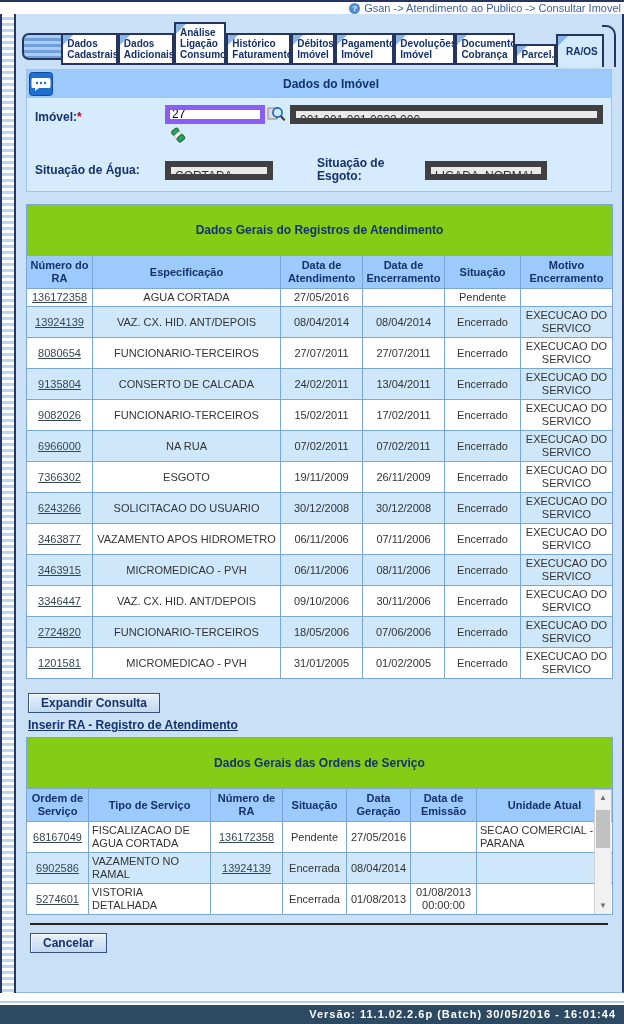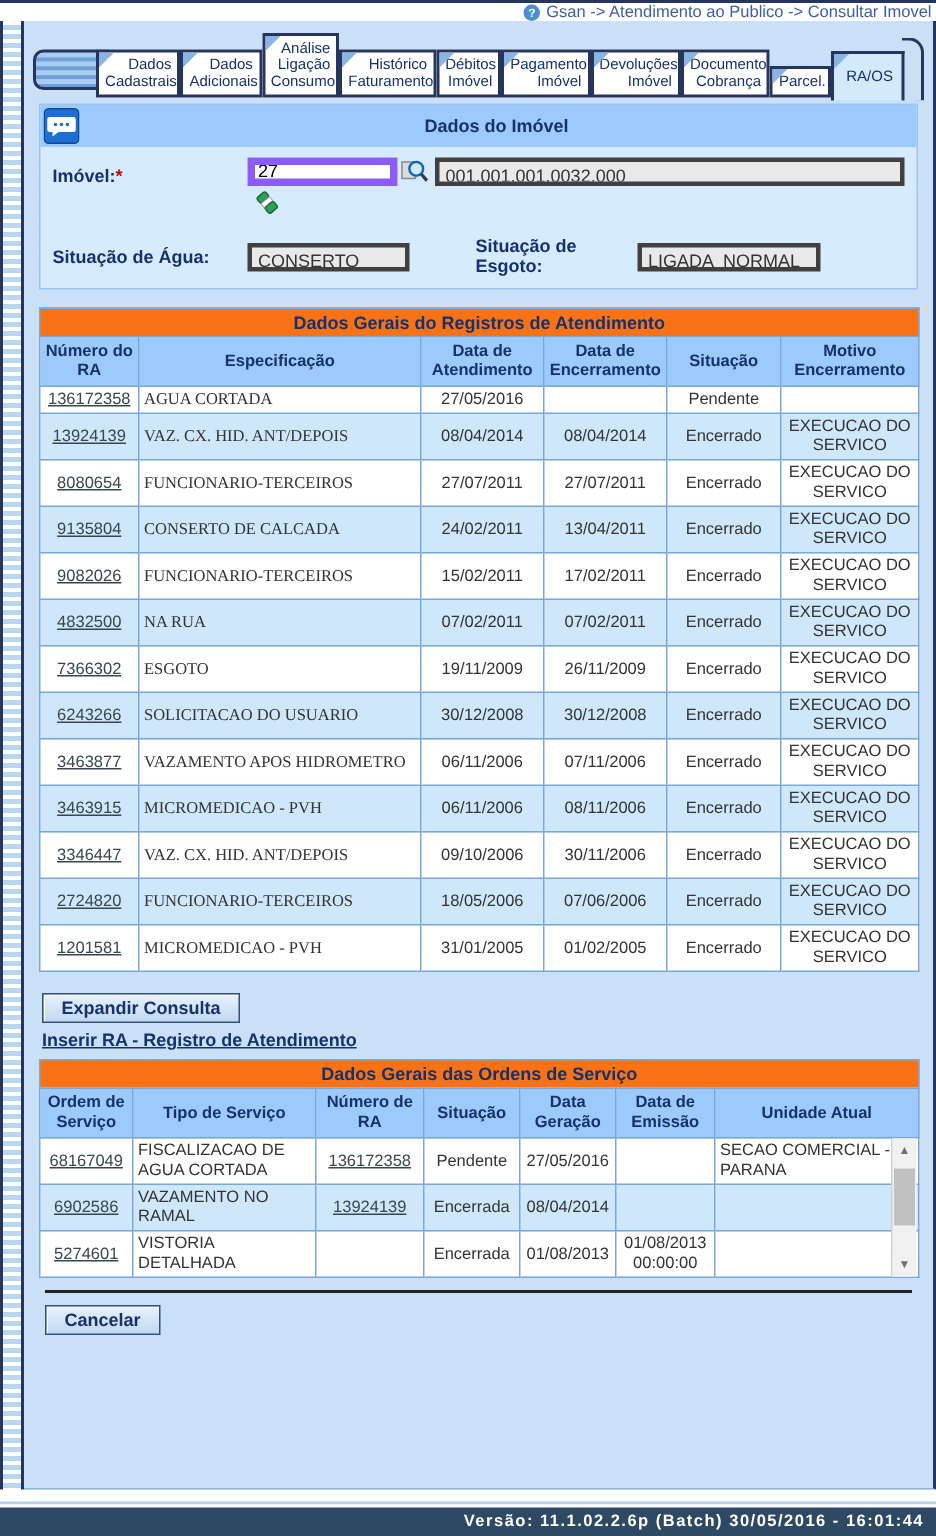--- a/index.html
+++ b/index.html
@@ -19,63 +19,63 @@
     background:repeating-linear-gradient(to bottom,#ffffff 0 3px,#bcd6f0 3px 6px); }
   .content { flex:1; background:#c9e0f6; border-right:2px solid #25355e; border-bottom:1px solid #8fb4da;
     padding:0 4px 6px 4px; overflow:hidden; }
 
   
   .tab-row { display:flex; align-items:flex-end; padding:8px 2px 0 2px; min-height:50px; }
   .tab-stub { width:58px; height:27px; margin-right:-12px; margin-bottom:5px; z-index:0;
     border:2px solid #25355e; border-radius:7px 4px 4px 7px;
     background:repeating-linear-gradient(to bottom,#a9cdf2 0 3px,#6f9fd6 3px 6px); }
   .tab { position:relative; z-index:1; background:#fff; border:2px solid #25355e;
-    color:#15316e; font-weight:normal; font-size:10px; line-height:11px; text-align:right;
+    color:#15316e; font-weight:bold; font-size:10px; line-height:11px; text-align:left;
     white-space:pre-line; padding:3px 4px; cursor:pointer; overflow:hidden; }
   .tab::before { content:''; position:absolute; top:0; left:0;
     border-top:10px solid #8ab4e4; border-right:10px solid transparent; }
   .tab.active { background:#d3e9fc; padding:10px 8px; margin-bottom:-2px; border-bottom:none; }
   .tab-endcap { width:16px; height:42px; margin-left:-2px; border-top:2px solid #25355e;
     border-right:2px solid #25355e; border-radius:0 10px 0 0; background:#c9e0f6; margin-bottom:-2px; }
 
   
   .panel { margin:4px 6px 0 6px; background:#d6ebfd; border:1px solid #9dc4ea; }
   .panel-header { background:#9ccafc; display:flex; align-items:center; height:28px; padding:2px; }
   .chat-icon { width:24px; height:24px; flex:0 0 auto; }
   .panel-title { flex:1; text-align:center; font-weight:bold; font-size:12px; color:#15316e; }
   .form-area { padding:6px 8px 8px 8px; }
   .form-row { display:flex; align-items:center; }
   .lbl { font-weight:bold; font-size:12px; color:#15316e; }
   .req { color:#cc0000; font-weight:bold; }
   .imovel-label { width:130px; padding-top:6px; }
   .text-input { width:100px; height:19px; border:5px solid #8b5cf6; background:#fff;
     font-size:12px; padding:1px 2px; font-family:"Liberation Sans",sans-serif; }
   .mini-icon { width:19px; height:19px; margin:0 2px; cursor:pointer; flex:0 0 auto; }
-  .ro-box { background:#e9e9e9; border:3px solid #404040; font-size:12px; color:#333;
+  .ro-box { background:#e9e9e9; border:6px solid #404040; font-size:12px; color:#333;
     padding:2px 4px; height:19px; white-space:pre; overflow:hidden; }
   .code-box { flex:1; margin-left:2px; }
   .eraser-row { margin:2px 0 8px 132px; }
   .sit-row { margin-top:6px; }
   .agua-label { width:130px; }
   .agua-box { width:108px; }
   .esgoto-label { width:92px; margin-left:44px; line-height:13px; }
   .esgoto-box { width:122px; margin-left:16px; }
 
   
   .tbl-wrap { margin:12px 6px 0 6px; }
   table { border-collapse:collapse; width:100%; table-layout:fixed; background:#fff; }
   table, td, th { border:1px solid #7ba7d7; }
-  caption.tbl-title { background:#f97316; border:1px solid #7ba7d7; border-bottom:none;
-    font-weight:bold; font-size:12px; color:#15316e; padding:2px; caption-side:top; }
+  caption.tbl-title { background:#84cc16; border:1px solid #7ba7d7; border-bottom:none;
+    font-weight:bold; font-size:12px; color:#15316e; padding:18px; caption-side:top; }
   th { background:#9ccafc; font-weight:bold; font-size:11px; color:#15316e;
     padding:3px 2px; line-height:13px; }
   td { font-size:11px; color:#333; padding:2px 3px; line-height:13px; text-align:center;
     word-wrap:break-word; }
   tbody tr:nth-child(even) td { background:#cfe7fb; }
-  .ra-table td:nth-child(2) { text-align:left;font-family:Liberation Serif, serif; }
+  .ra-table td:nth-child(2) { text-align:center; }
   .os-table td:nth-child(2), .os-table td:nth-child(7) { text-align:left; }
   a.cell-link { color:#37474f; }
 
   
   .btn { display:inline-block; background:linear-gradient(#e8f1fb,#c1d8f0);
     border:1px solid #35507c; box-shadow:inset 1px 1px 0 #fff; color:#15316e;
     font-weight:bold; font-size:12px; padding:2px 12px; cursor:pointer;
     font-family:"Liberation Sans",sans-serif; }
   .expand-row { margin:14px 0 2px 8px; }
   .insert-row { margin:2px 0 0 8px; }
@@ -167,21 +167,21 @@
           <svg class="mini-icon" viewBox="0 0 18 18">
             <g transform="rotate(-40 9 9)">
               <rect x="5.5" y="2" width="7" height="4.5" rx="1.5" fill="#2fa05a" stroke="#1c6f3c"></rect>
               <rect x="5.5" y="6.5" width="7" height="3.5" fill="#fff" stroke="#9a9a9a" stroke-width="0.6"></rect>
               <rect x="5.5" y="10" width="7" height="5" rx="1.5" fill="#2fa05a" stroke="#1c6f3c"></rect>
             </g>
           </svg>
         </div>
         <div class="form-row sit-row">
           <span class="lbl agua-label">Situação de Água:</span>
-          <span class="ro-box agua-box">CONSERTO</span>
+          <span class="ro-box agua-box">CORTADA</span>
           <span class="lbl esgoto-label">Situação de Esgoto:</span>
           <span class="ro-box esgoto-box">LIGADA  NORMAL</span>
         </div>
       </div>
     </div>
 
     <div class="tbl-wrap">
       <table class="ra-table">
         <caption class="tbl-title">Dados Gerais do Registros de Atendimento</caption>
         <colgroup>
@@ -237,21 +237,21 @@
             </tr>
             <tr>
               <td><a href="#" class="cell-link">9082026</a></td>
               <td>FUNCIONARIO-TERCEIROS</td>
               <td>15/02/2011</td>
               <td>17/02/2011</td>
               <td>Encerrado</td>
               <td>EXECUCAO DO SERVICO</td>
             </tr>
             <tr>
-              <td><a href="#" class="cell-link">4832500</a></td>
+              <td><a href="#" class="cell-link">6966000</a></td>
               <td>NA RUA</td>
               <td>07/02/2011</td>
               <td>07/02/2011</td>
               <td>Encerrado</td>
               <td>EXECUCAO DO SERVICO</td>
             </tr>
             <tr>
               <td><a href="#" class="cell-link">7366302</a></td>
               <td>ESGOTO</td>
               <td>19/11/2009</td>

